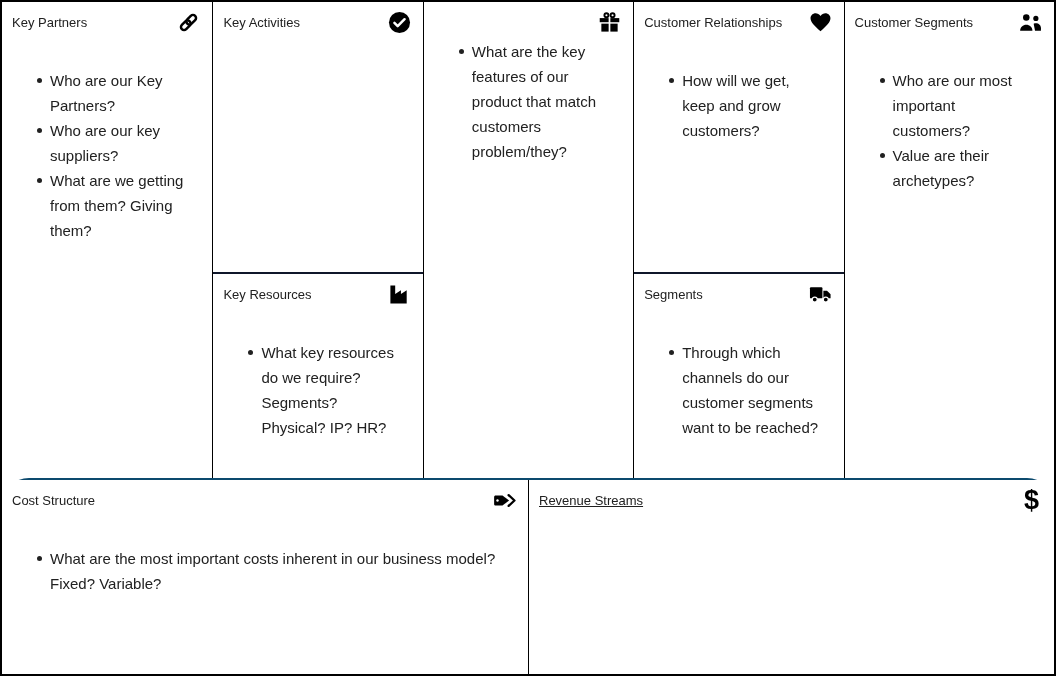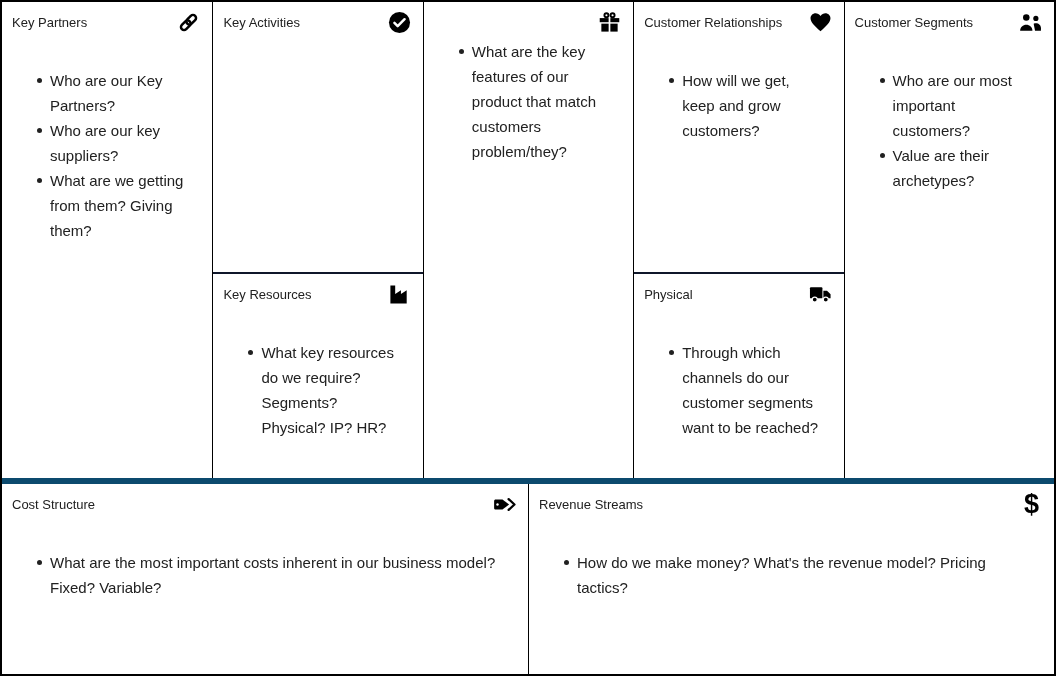--- a/index.html
+++ b/index.html
@@ -23,25 +23,26 @@
   }
   .col { display: flex; flex-direction: column; min-width: 0; }
   .col + .col { border-left: 1px solid #000; }
 
   .cell { position: relative; background: #fff; overflow: hidden; flex: 1; }
   .half-top { height: 272px; flex: none; border-bottom: 2px solid #0f172a; }
   .half-bottom { flex: 1; }
 
   .bottom {
     flex: 1;
-    border-top: 6px solid #0c4a6e;
+    border-top: 2px solid #0c4a6e;
     display: grid;
     grid-template-columns: 1fr 1fr;
-  }
-  .bottom .cell + .cell { border-left: 1px solid #000; }
+    border-radius: 27px;
+  }
+  .bottom .cell + .cell { border-left: 1px solid #000; text-decoration: underline; }
 
   .cell-title {
     margin: 0;
     padding: 12px 44px 0 10px;
     font-size: 13px;
     font-weight: 400;
     line-height: 17px;
     color: #212121;
     white-space: nowrap;
   }
@@ -161,21 +162,21 @@
         <span class="cell-icon">
           <svg viewBox="0 0 24 24">
             <path d="M12 21.2C5.2 15.1 1.6 11.4 1.6 7.6 1.6 4.5 4 2.3 6.9 2.3c1.9 0 3.8 1 5.1 2.9 1.3-1.9 3.2-2.9 5.1-2.9 2.9 0 5.3 2.2 5.3 5.3 0 3.8-3.6 7.5-10.4 13.6z" fill="#000"></path>
           </svg>
         </span>
         <ul class="qlist">
           <li>How will we get, keep and grow customers?</li>
         </ul>
       </section>
       <section class="cell half-bottom">
-        <h2 class="cell-title">Physical</h2>
+        <h2 class="cell-title">Segments</h2>
         <span class="cell-icon">
           <svg viewBox="0 0 24 24">
             <rect x="1" y="4.5" width="13" height="11.5" rx="1" fill="#000"></rect>
             <path d="M15 8h3.8l3.7 3.7V16H15z" fill="#000"></path>
             <circle cx="6" cy="17.3" r="2.6" fill="#000" stroke="#fff" stroke-width="1.2"></circle>
             <circle cx="17.5" cy="17.3" r="2.6" fill="#000" stroke="#fff" stroke-width="1.2"></circle>
           </svg>
         </span>
         <ul class="qlist">
           <li>Through which channels do our customer segments want to be reached?</li>
@@ -215,20 +216,17 @@
         </svg>
       </span>
       <ul class="qlist">
         <li>What are the most important costs inherent in our business model? Fixed? Variable?</li>
       </ul>
     </section>
 
     <section class="cell">
       <h2 class="cell-title">Revenue Streams</h2>
       <span class="dollar-glyph">$</span>
-      <ul class="qlist">
-        <li>How do we make money? What's the revenue model? Pricing tactics?</li>
-      </ul>
     </section>
 
   </div>
 
 </div>
 
 </body></html>

